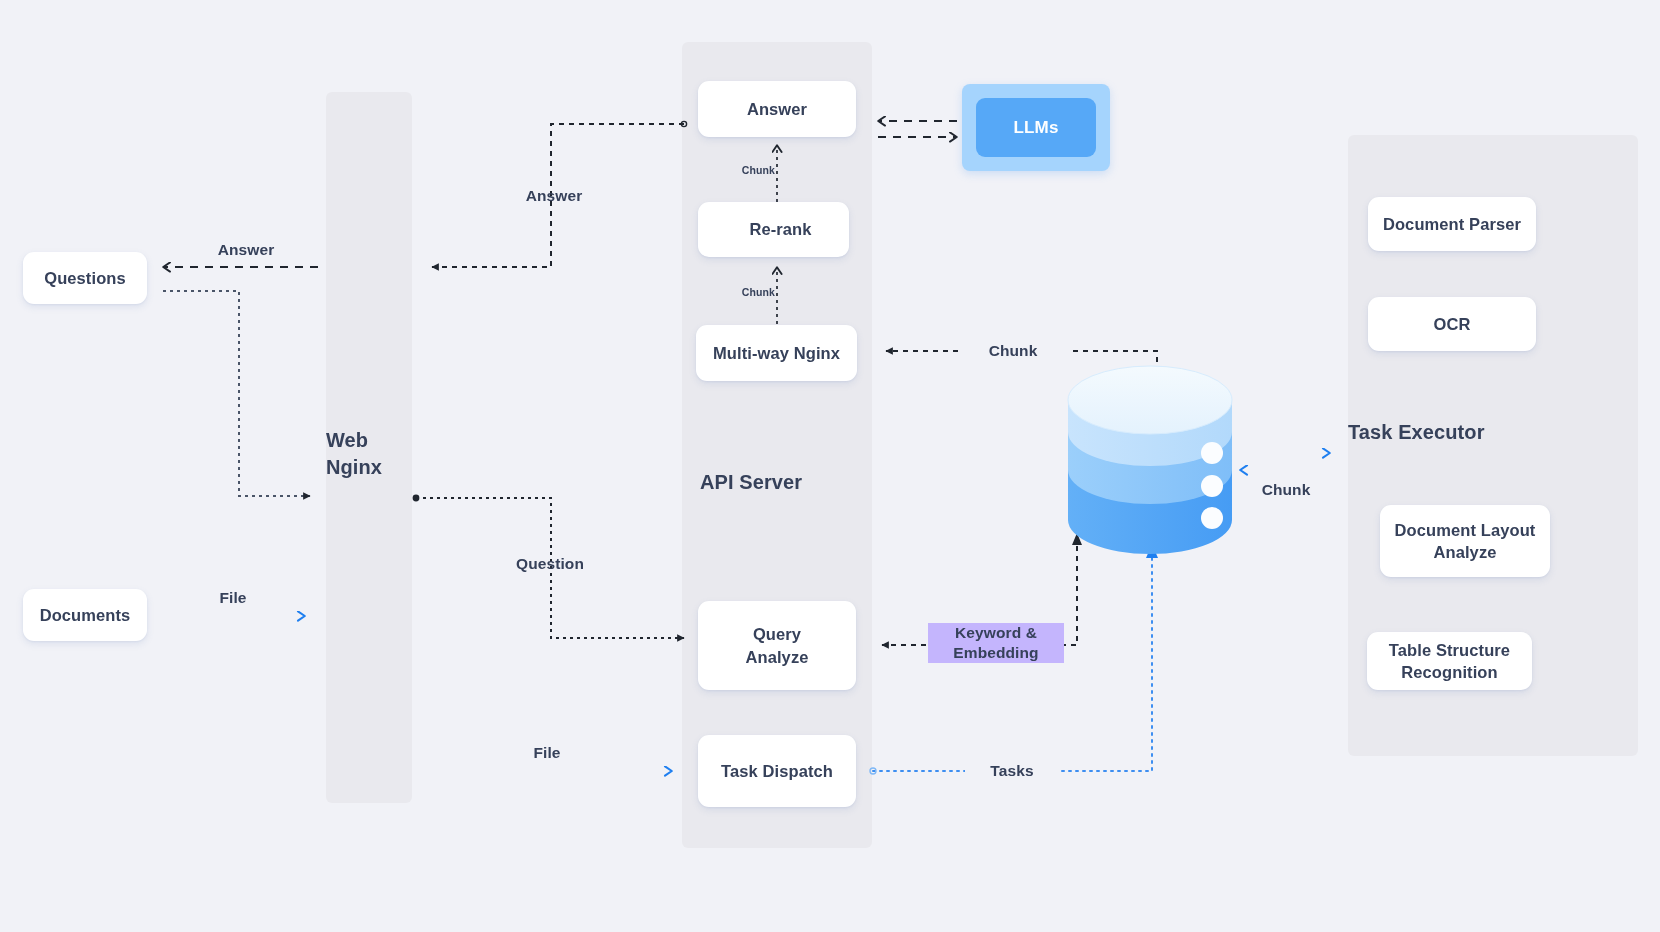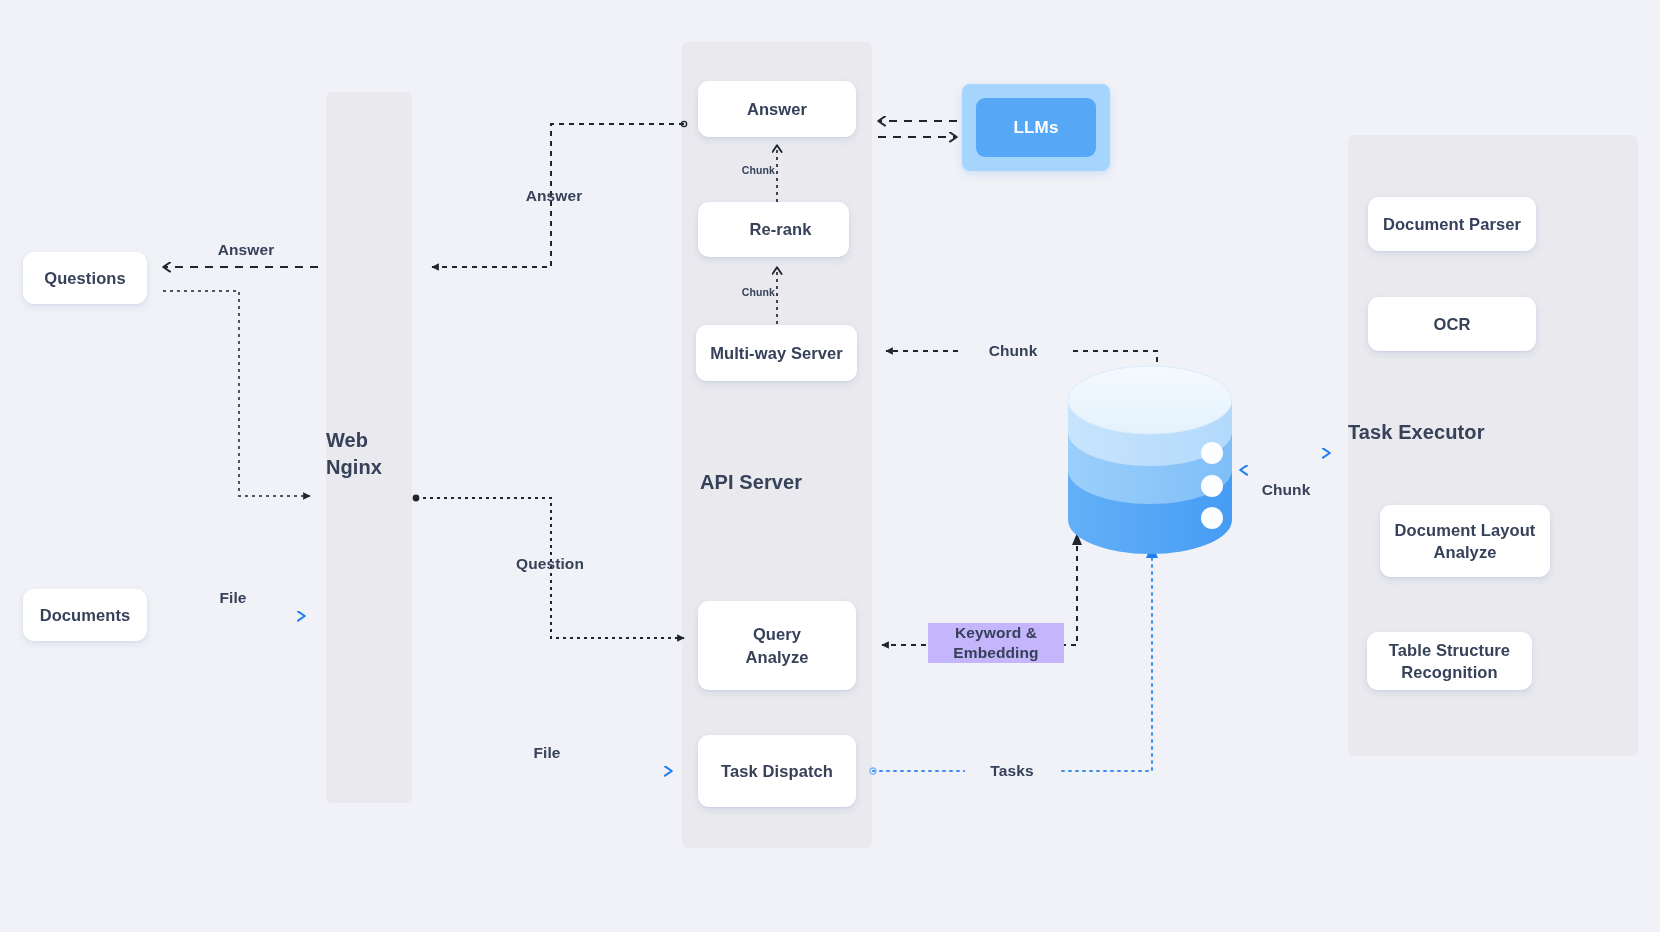--- a/index.html
+++ b/index.html
@@ -229,21 +229,21 @@
   </svg>
 
   <div class="node" style="left:23px; top:252px; width:124px; height:52px;">Questions</div>
 
   <div class="node" style="left:23px; top:589px; width:124px; height:52px;">Documents</div>
 
   <div class="node" style="left:698px; top:81px; width:158px; height:56px;">Answer</div>
 
   <div class="node" style="left:698px; top:202px; width:151px; height:55px;padding-left:22px;">Re-rank</div>
 
-  <div class="node" style="left:696px; top:325px; width:161px; height:56px;">Multi-way Server</div>
+  <div class="node" style="left:696px; top:325px; width:161px; height:56px;">Multi-way Nginx</div>
 
   <div class="node" style="left:698px; top:601px; width:158px; height:89px; white-space:pre-line;">Query
 Analyze</div>
 
   <div class="node" style="left:698px; top:735px; width:158px; height:72px;">Task Dispatch</div>
 
   <div class="llm-outer" style="left:962px; top:84px; width:148px; height:87px;">
     <div class="llm-inner">LLMs</div>
   </div>
 

